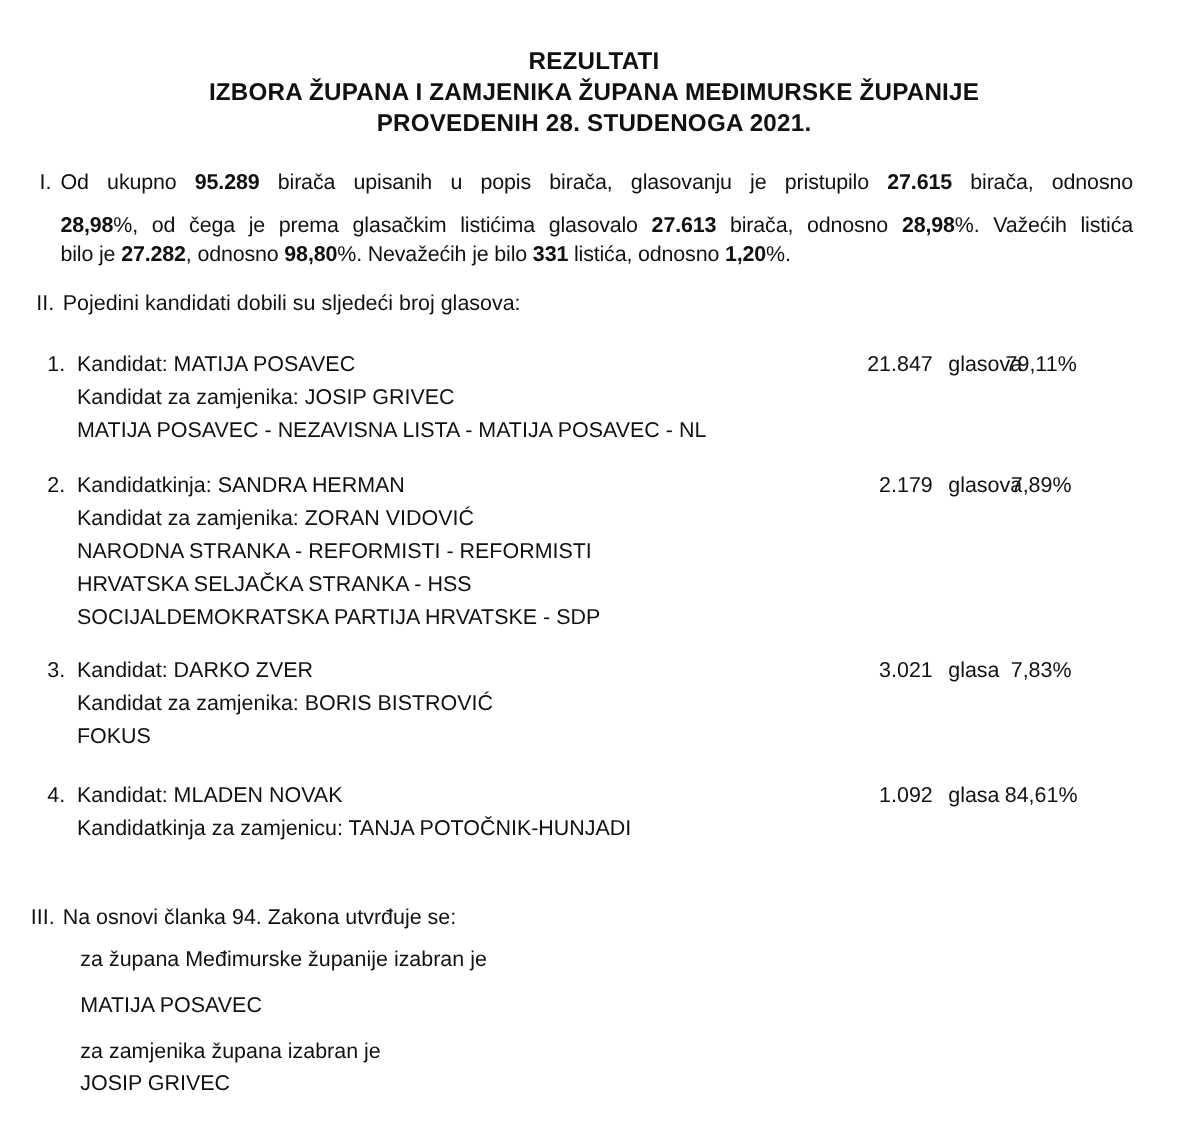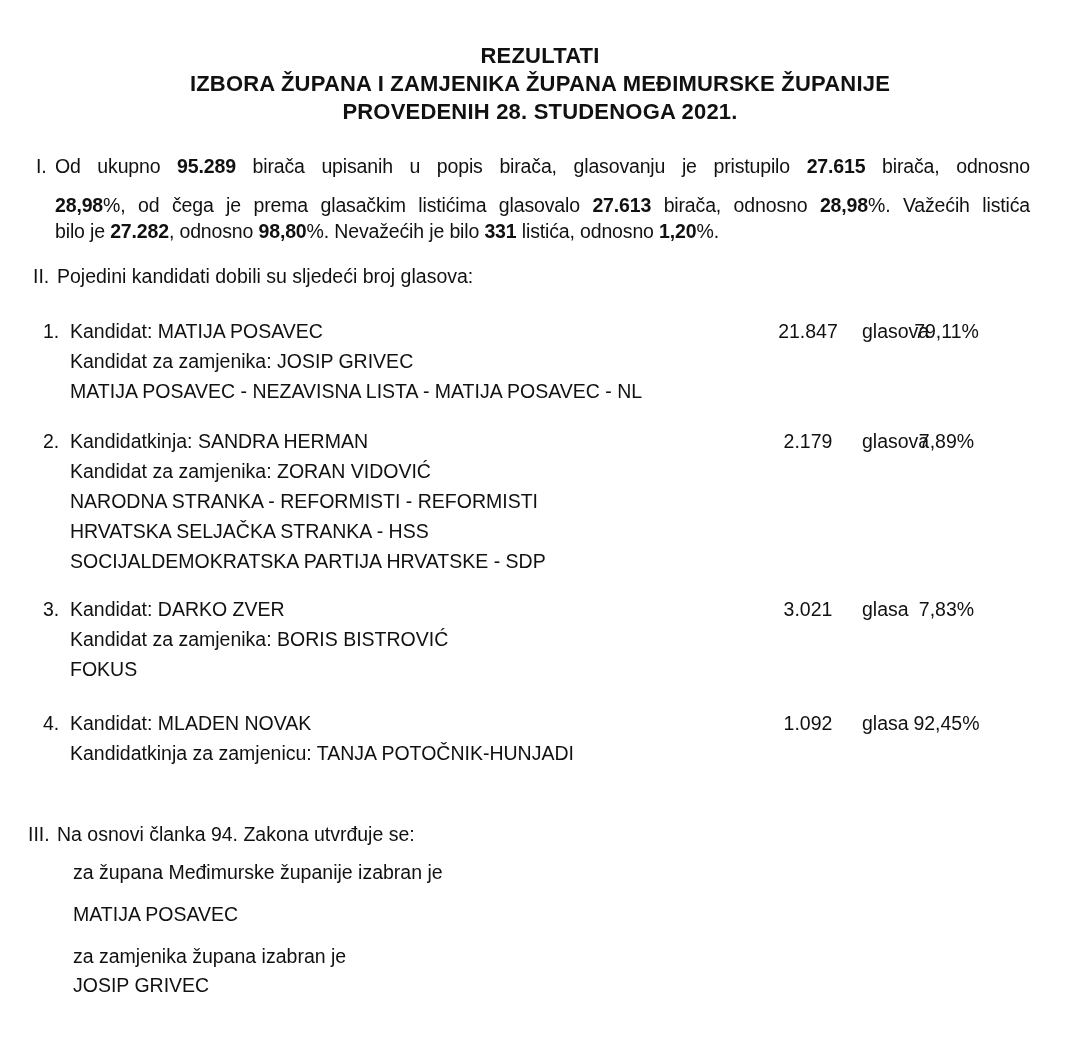--- a/index.html
+++ b/index.html
@@ -50,21 +50,21 @@
     width: 1010px;
     font-size: 19.5px;
     line-height: 30px;
   }
   .cand:nth-of-type(1) { margin-top: 26px; }
   .cand:nth-of-type(2) { margin-top: 20px; }
   .cand:nth-of-type(3) { margin-top: 18px; }
   .cand:nth-of-type(4) { margin-top: 24px; }
   .cand-row { position: relative; }
   .cand-num { position: absolute; left: -27px; }
-  .votes { position: absolute; left: 698px; width: 80px; text-align: center; }
+  .votes { position: absolute; left: 698px; width: 80px; text-align: right; }
   .votes-label { position: absolute; left: 792px; }
   .pct { position: absolute; left: 836px; width: 81px; text-align: center; }
 
   
   .heading3 {
     position: relative;
     margin: 53px 0 0 57px;
     font-size: 19.5px;
     line-height: 27px;
   }
@@ -144,21 +144,21 @@
           <div class="cand-line">FOKUS</div>
         </div>
   </div>
 
   <div class="cand">
     <div class="cand-row">
       <span class="cand-num">4.</span>
       <span>Kandidat: MLADEN NOVAK</span>
       <span class="votes">1.092</span>
       <span class="votes-label">glasa</span>
-      <span class="pct">92,45%</span>
+      <span class="pct">84,61%</span>
     </div>
     <div>
           <div class="cand-line">Kandidatkinja za zamjenicu: TANJA POTOČNIK-HUNJADI</div>
         </div>
   </div>
 </div>
 
   <div class="heading3">
     <span class="marker">III.</span>
     <span>Na osnovi članka 94. Zakona utvrđuje se:</span>

